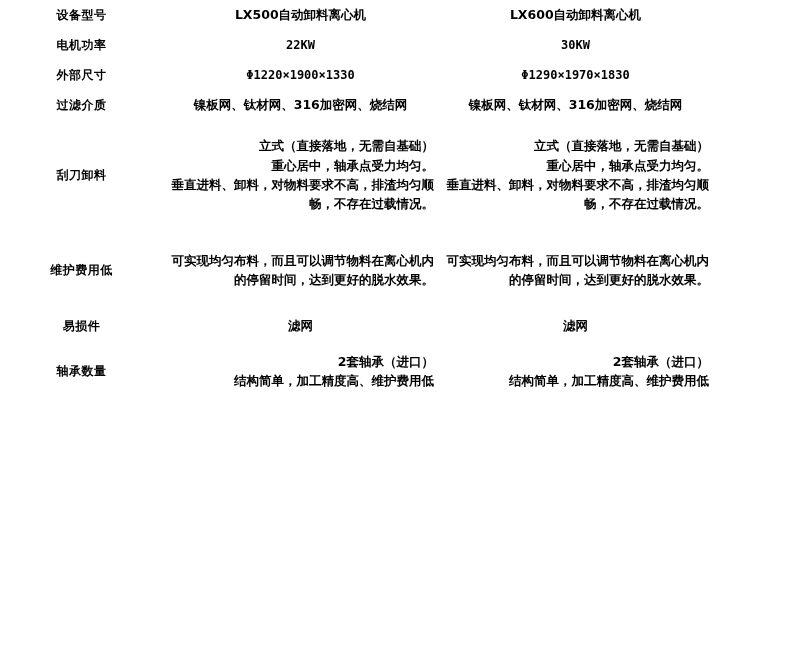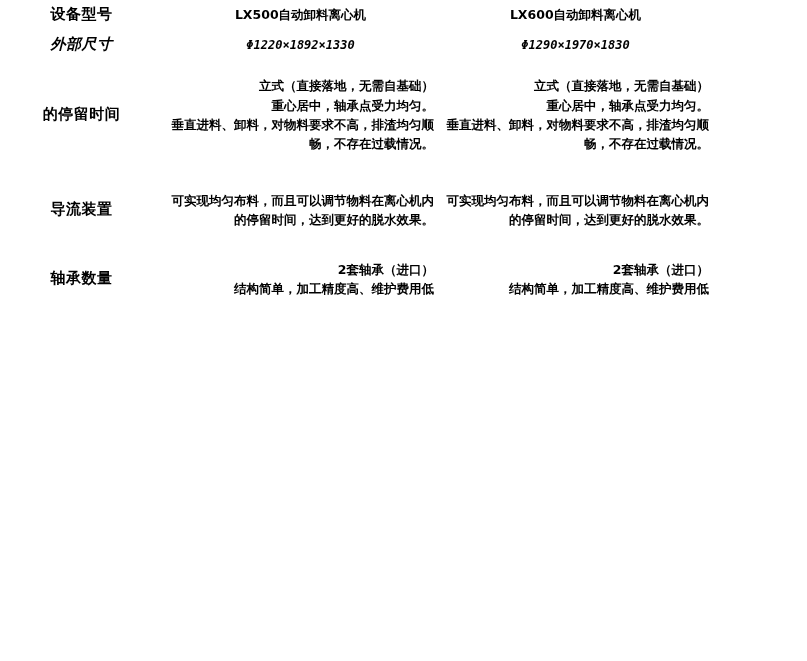--- a/index.html
+++ b/index.html
@@ -25,21 +25,21 @@
   .spec-table col.c-pad { width: 94px; }
 
   .spec-table td {
     vertical-align: middle;
     padding: 2px 4px;
     line-height: 1.55;
   }
   .label-cell {
     text-align: center;
     font-weight: bold;
-    font-size: 15px;
+    font-size: 12px;
     letter-spacing: 0.5px;
   }
   .val-cell {
     text-align: center;
     font-weight: bold;
     font-size: 12.5px;
   }
   .val-cell.multi {
     text-align: right;
   }
@@ -68,55 +68,85 @@
       <tr style="height: 30px;">
         <td class="label-cell">设备型号</td>
         <td class="val-cell">
           <span class="line">LX500自动卸料离心机</span>
         </td>
         <td class="val-cell">
           <span class="line">LX600自动卸料离心机</span>
         </td>
         <td class="pad-cell"></td>
       </tr>
-      <tr style="height: 30px; font-style: italic;">
+      <tr style="height: 30px;">
+        <td class="label-cell">电机功率</td>
+        <td class="val-cell">
+          <span class="line mono-sp nowrap">22KW</span>
+        </td>
+        <td class="val-cell">
+          <span class="line mono-sp nowrap">30KW</span>
+        </td>
+        <td class="pad-cell"></td>
+      </tr>
+      <tr style="height: 30px;">
         <td class="label-cell">外部尺寸</td>
         <td class="val-cell">
-          <span class="line mono-sp nowrap">Φ1220×1892×1330</span>
+          <span class="line mono-sp nowrap">Φ1220×1900×1330</span>
         </td>
         <td class="val-cell">
           <span class="line mono-sp nowrap">Φ1290×1970×1830</span>
         </td>
         <td class="pad-cell"></td>
       </tr>
+      <tr style="height: 30px;">
+        <td class="label-cell">过滤介质</td>
+        <td class="val-cell">
+          <span class="line">镍板网、钛材网、316加密网、烧结网</span>
+        </td>
+        <td class="val-cell">
+          <span class="line">镍板网、钛材网、316加密网、烧结网</span>
+        </td>
+        <td class="pad-cell"></td>
+      </tr>
       <tr style="height: 110px;">
-        <td class="label-cell">的停留时间</td>
+        <td class="label-cell">刮刀卸料</td>
         <td class="val-cell multi">
           <span class="line">立式（直接落地，无需自基础）</span>
           <span class="line">重心居中，轴承点受力均匀。</span>
           <span class="line">垂直进料、卸料，对物料要求不高，排渣均匀顺</span>
           <span class="line">畅，不存在过载情况。</span>
         </td>
         <td class="val-cell multi">
           <span class="line">立式（直接落地，无需自基础）</span>
           <span class="line">重心居中，轴承点受力均匀。</span>
           <span class="line">垂直进料、卸料，对物料要求不高，排渣均匀顺</span>
           <span class="line">畅，不存在过载情况。</span>
         </td>
         <td class="pad-cell"></td>
       </tr>
       <tr style="height: 80px;">
-        <td class="label-cell">导流装置</td>
+        <td class="label-cell">维护费用低</td>
         <td class="val-cell multi">
           <span class="line">可实现均匀布料，而且可以调节物料在离心机内</span>
           <span class="line">的停留时间，达到更好的脱水效果。</span>
         </td>
         <td class="val-cell multi">
           <span class="line">可实现均匀布料，而且可以调节物料在离心机内</span>
           <span class="line">的停留时间，达到更好的脱水效果。</span>
+        </td>
+        <td class="pad-cell"></td>
+      </tr>
+      <tr style="height: 32px;">
+        <td class="label-cell">易损件</td>
+        <td class="val-cell">
+          <span class="line">滤网</span>
+        </td>
+        <td class="val-cell">
+          <span class="line">滤网</span>
         </td>
         <td class="pad-cell"></td>
       </tr>
       <tr style="height: 58px; padding-left: 28px;">
         <td class="label-cell">轴承数量</td>
         <td class="val-cell multi">
           <span class="line">2套轴承（进口）</span>
           <span class="line">结构简单，加工精度高、维护费用低</span>
         </td>
         <td class="val-cell multi">

